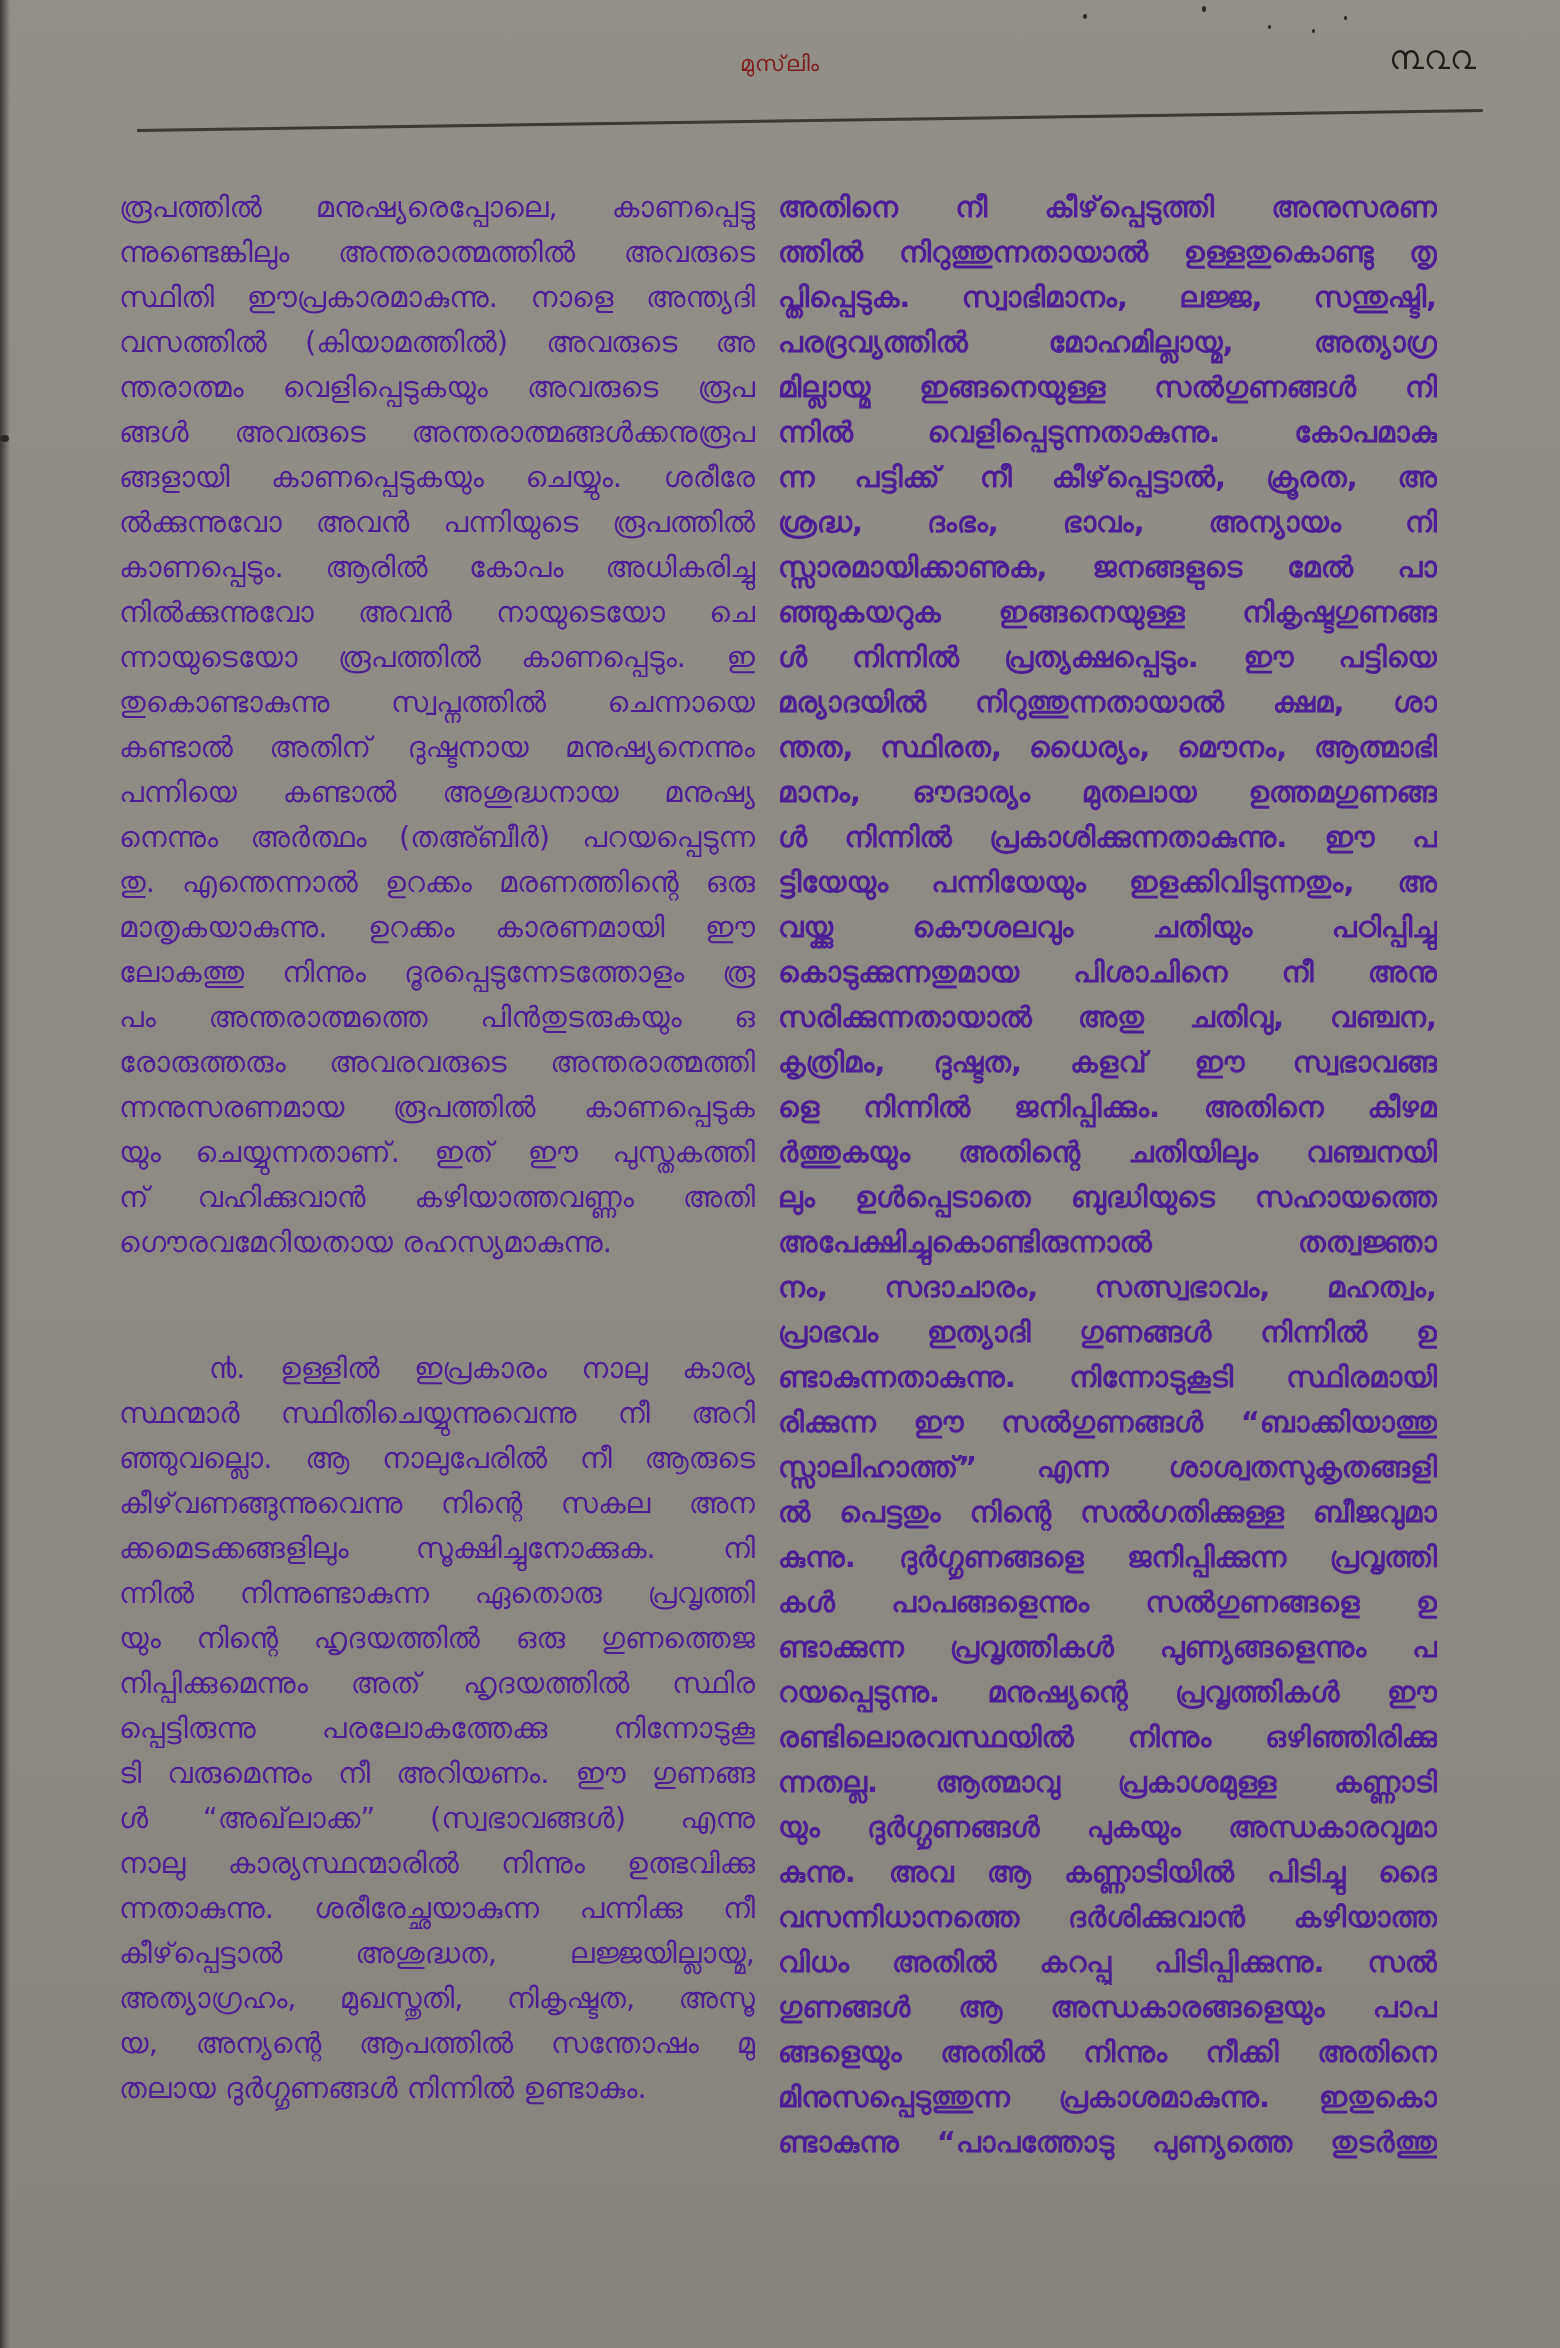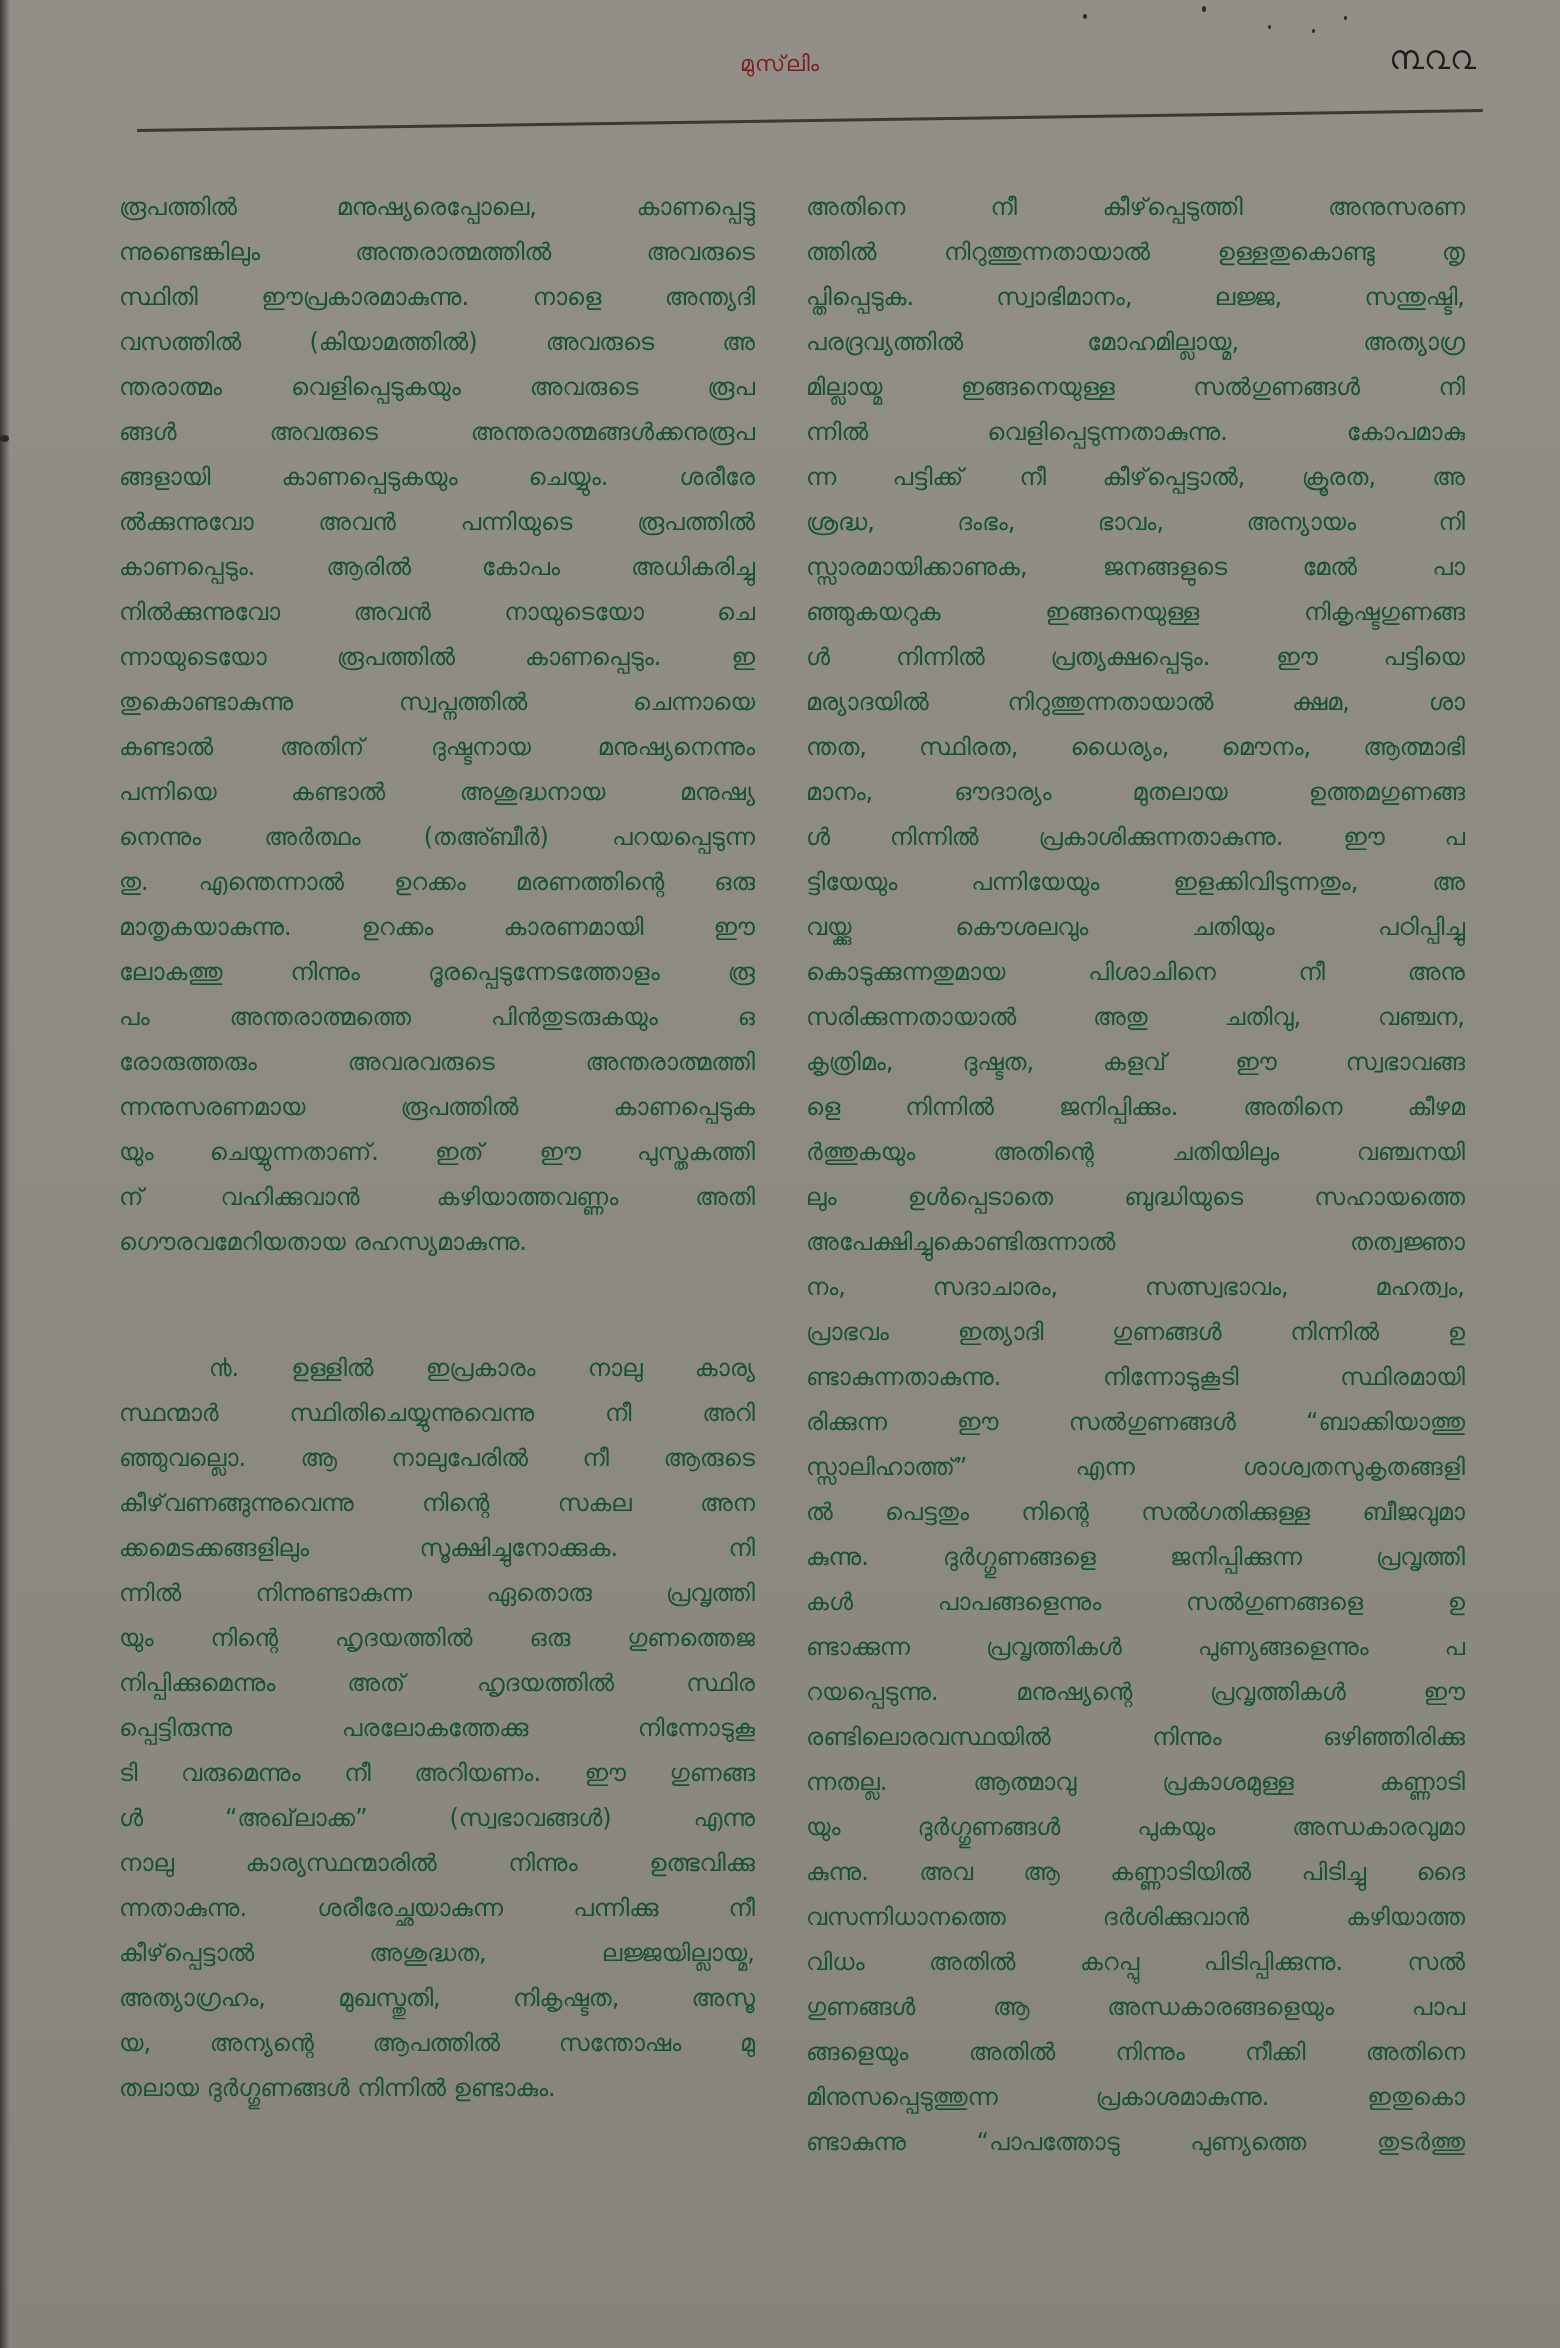--- a/index.html
+++ b/index.html
@@ -48,33 +48,34 @@
       width: 1346px;
       height: 2.9px;
       background: #2b2a28;
       transform: rotate(-0.85deg);
       transform-origin: left center;
       opacity: 0.85;
     }
     .column {
       position: absolute;
       top: 185px;
-      font-size: 24px;
+      font-size: 29px;
       line-height: 45px;
       text-align: justify;
       text-align-last: justify;
-      color: #14532d;
+      color: #4c1d95;
     }
     .col-left {
       left: 119px;
       width: 636px;
     }
     .col-right {
-      left: 806px;
+      left: 778px;
       width: 659px;
+      font-weight: bold;
     }
     .line {
       display: block;
       white-space: nowrap;
       overflow: hidden;
       text-align: justify;
       text-align-last: justify;
       height: 45px;
     }
     .line.last {

